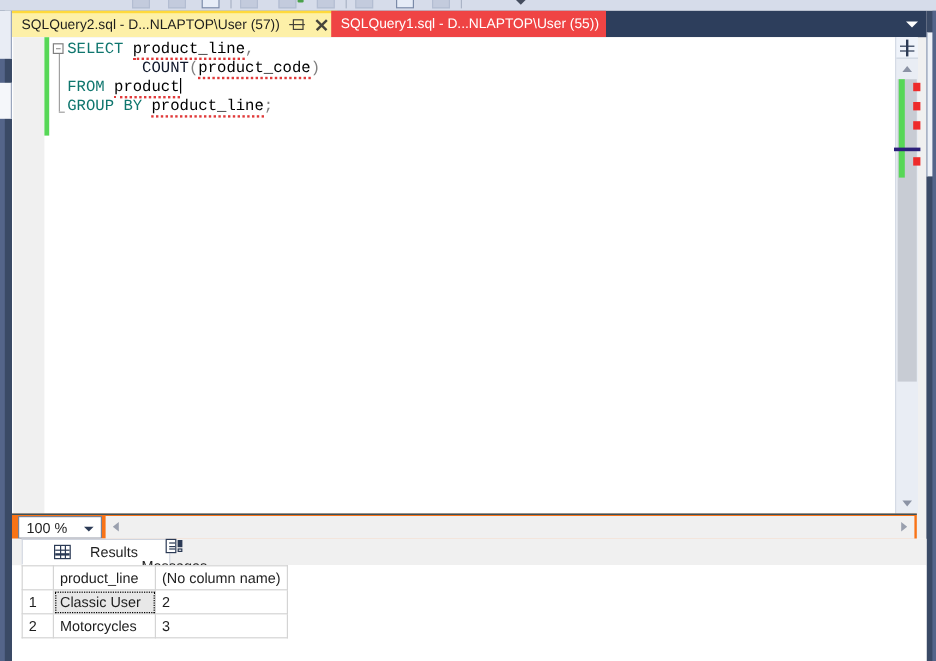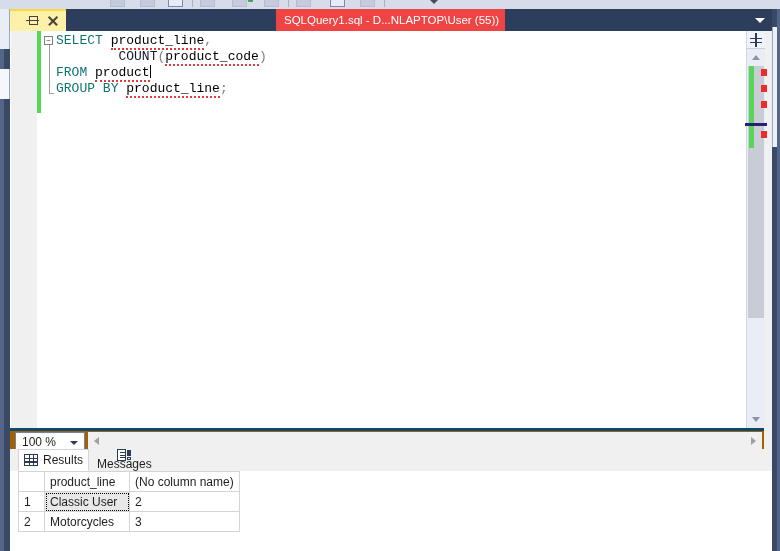--- a/index.html
+++ b/index.html
@@ -230,21 +230,21 @@
   .sb-err {
     position: absolute; left: 14px; width: 6px; height: 7px; background: #ee2b2b;
   }
   .sb-caret-mark {
     position: absolute; left: -2px; width: 22px; height: 3px; background: #2b1f7a;
   }
 
   
   .zoombar {
     position: absolute; left: 10px; top: 428px; width: 754px; height: 21px;
-    background: #a16207; border-top: 3px solid #0c4a6e;
+    background: #f97316; border-top: 1px solid #0c4a6e;
   }
   .zoom-combo {
     position: absolute; left: 5px; top: 1px; width: 70px; height: 19px;
     background: #ffffff; border: 1px solid #7b8294;
     display: flex; align-items: center; cursor: pointer;
   }
   .zoom-val { padding-left: 6px; font-size: 12px; color: #1e1e1e; }
   .zoom-caret {
     position: absolute; right: 6px; top: 8px;
     width: 0; height: 0;
@@ -280,22 +280,22 @@
   .results-pane {
     position: absolute; left: 10px; top: 449px; width: 762px; height: 102px;
     background: #ffffff;
   }
   .res-tabs {
     position: absolute; left: 0; top: 0; width: 762px; height: 22px;
     background: #f0f0f0;
   }
   .res-tab {
     position: absolute; top: 0; height: 22px;
-    display: flex; align-items: center; gap: 5px;
-    padding: 0 5px; font-size: 12px; cursor: pointer;
+    display: flex; align-items: center; gap: 16px;
+    padding: 0 26px; font-size: 12px; cursor: pointer;
   }
   .res-tab.active {
     left: 8px;
     background: #ffffff;
     border: 1px solid #cfd4de; border-bottom: 1px solid #ffffff;
   }
   .res-tab.inactive { left: 82px; background: transparent; flex-direction: column; }
 
   .grid-icon {
     position: relative; width: 14px; height: 12px;
@@ -400,20 +400,21 @@
     <div class="left-dock-tab2"></div>
   </div>
 
   <div class="right-rail">
     <div class="right-dock-tab"></div>
     <div class="right-rail-edge"></div>
   </div>
 
   <div class="tabbar">
     <div class="tab active">
+      <span class="tab-title">SQLQuery2.sql - D...NLAPTOP\User (57))</span>
       <span class="tab-pin"></span>
       <span class="tab-close"></span>
     </div>
     <div class="tab inactive">
       <span class="tab-title">SQLQuery1.sql - D...NLAPTOP\User (55))</span>
     </div>
     <div class="tabbar-caret"></div>
   </div>
 
   <div class="editor-pane">

